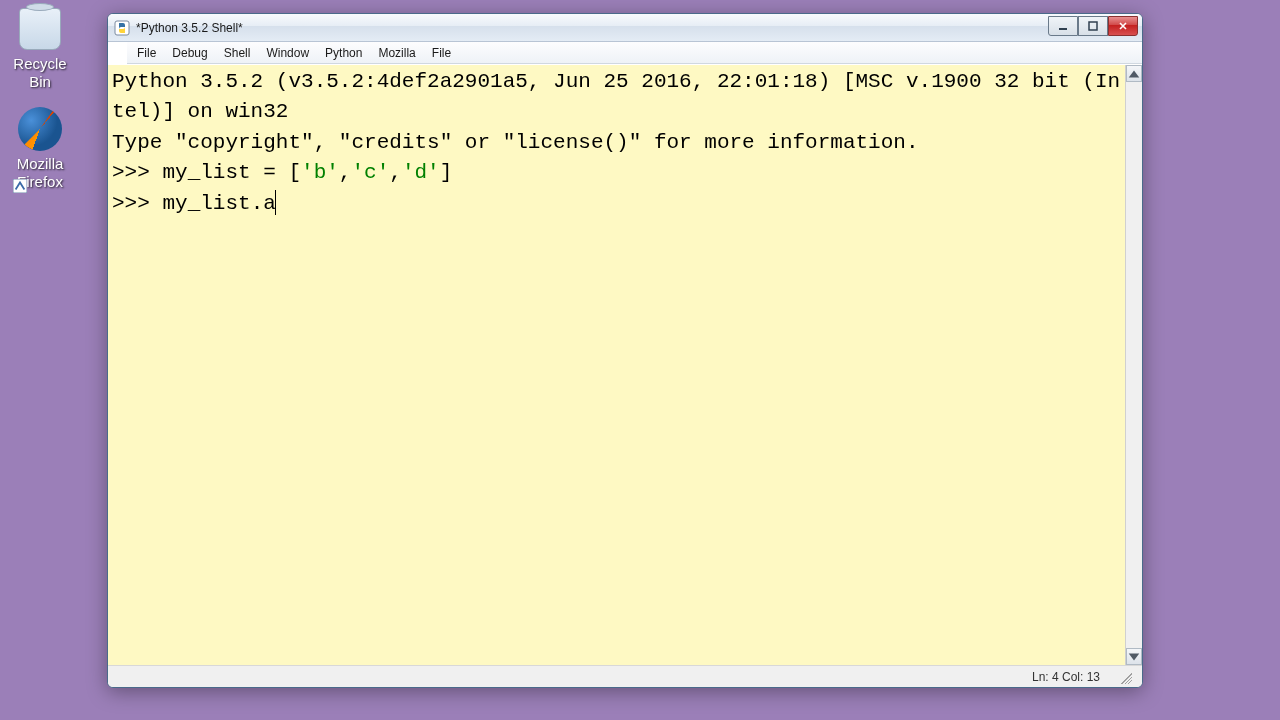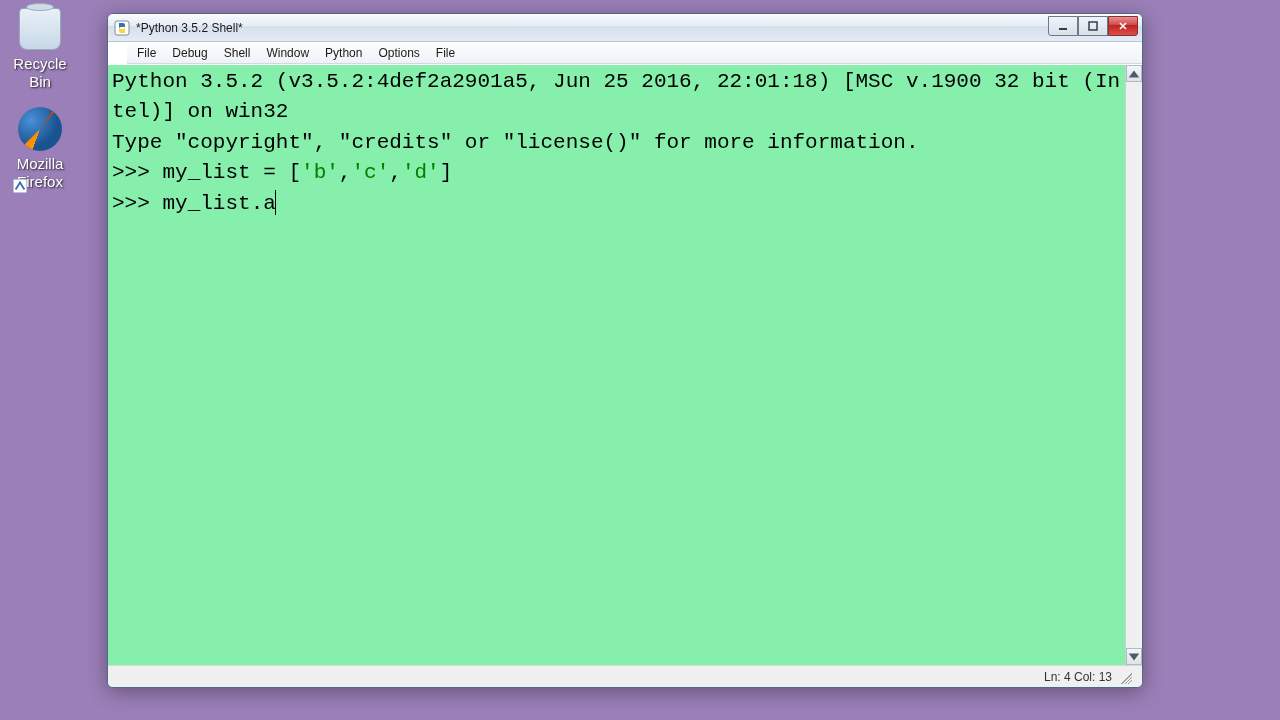--- a/index.html
+++ b/index.html
@@ -140,21 +140,21 @@
     align-items: center;
     font-size: 12px;
     color: #1a1a1a;
     cursor: pointer;
   }
 
   
   .content-wrap {
     flex: 1;
     display: flex;
-    background: #86efac;
+    background: #fef9c3;
     border-top: 1px solid #fff;
     overflow: hidden;
   }
   .content {
     flex: 1;
     padding: 2px 4px;
     font-family: "Courier New", monospace;
     font-size: 21px;
     line-height: 1.45;
     color: #000;
@@ -195,20 +195,21 @@
   .statusbar {
     height: 22px;
     background: #f0f0f0;
     border-top: 1px solid #d8d8d8;
     display: flex;
     align-items: center;
     justify-content: flex-end;
     padding: 0 10px;
     font-size: 12px;
     color: #333;
+    gap: 12px;
   }
   .grip {
     width: 14px; height: 14px;
     margin-left: 6px;
     background:
       linear-gradient(135deg, transparent 0 60%, #a0a0a0 60% 65%, transparent 65% 72%, #a0a0a0 72% 77%, transparent 77% 84%, #a0a0a0 84% 89%, transparent 89%);
   }
 </style>
 </head>
 <body>
@@ -262,21 +263,21 @@
       </div>
     </div>
   </div>
 
   <div class="menubar">
     <div class="menu-item">File</div>
     <div class="menu-item">Debug</div>
     <div class="menu-item">Shell</div>
     <div class="menu-item">Window</div>
     <div class="menu-item">Python</div>
-    <div class="menu-item">Options</div>
+    <div class="menu-item">Mozilla</div>
     <div class="menu-item">File</div>
   </div>
 
   <div class="content-wrap">
     <div class="content" id="shell-content">Python 3.5.2 (v3.5.2:4def2a2901a5, Jun 25 2016, 22:01:18) [MSC v.1900 32 bit (Intel)] on win32
 Type "copyright", "credits" or "license()" for more information.
 <span class="prompt">&gt;&gt;&gt; </span>my_list = [<span class="str">'b'</span>,<span class="str">'c'</span>,<span class="str">'d'</span>]
 <span class="prompt">&gt;&gt;&gt; </span>my_list.a<span class="cursor"></span></div>
     <div class="scrollbar">
       <div class="scroll-arrow">

